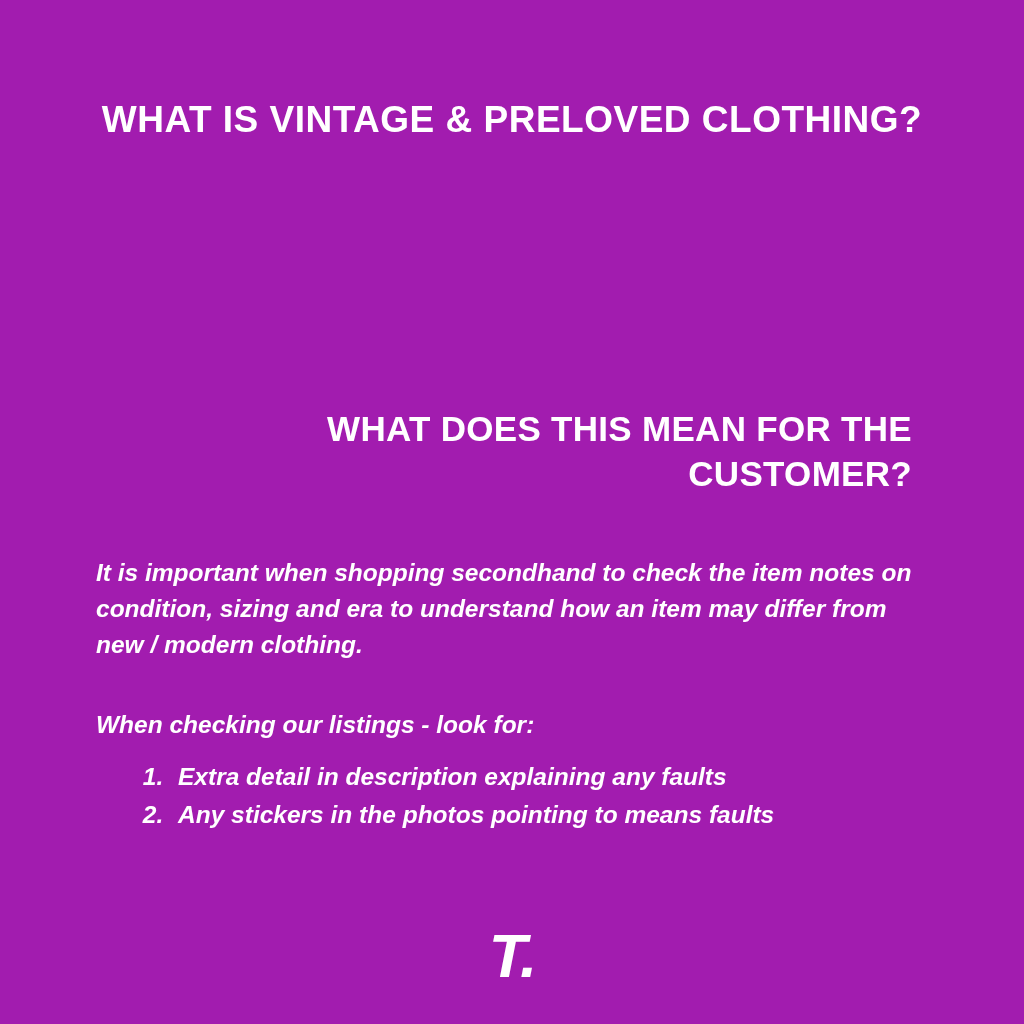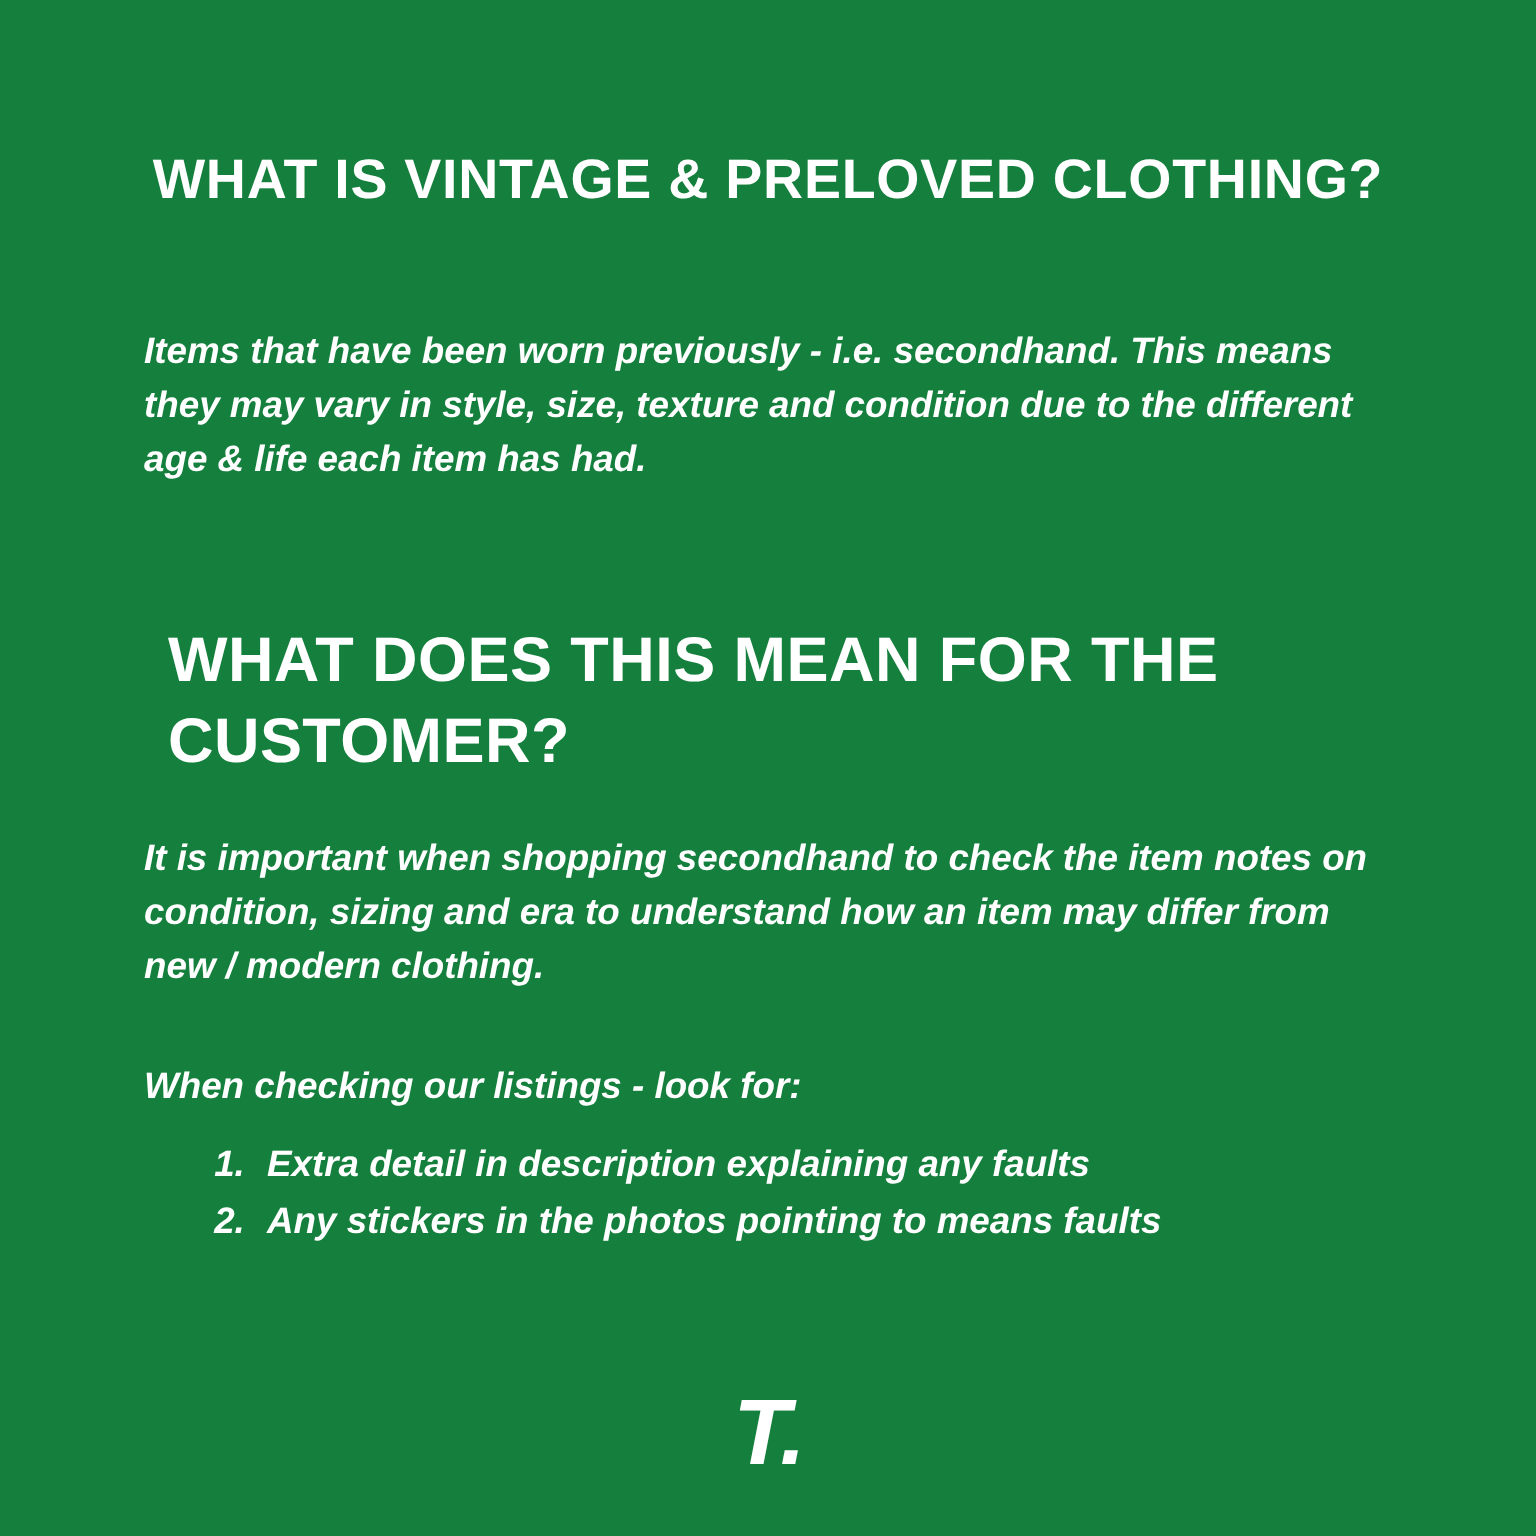--- a/index.html
+++ b/index.html
@@ -11,21 +11,21 @@
     height: 1024px;
     background: #000000;
     color: #ffffff;
     font-family: "Liberation Sans", sans-serif;
     overflow: hidden;
   }
   .page {
     position: relative;
     width: 1024px;
     height: 1024px;
-    background: #15803d;
+    background: #a21caf;
     box-sizing: border-box;
   }
 
   .heading-main {
     position: absolute;
     left: 0;
     top: 74px;
     width: 1024px;
     text-align: center;
     font-size: 37px;
@@ -48,22 +48,22 @@
     left: 96px;
     top: 192px;
     width: 836px;
   }
 
   .heading-sub {
     position: absolute;
     left: 112px;
     top: 378px;
     width: 800px;
-    text-align: left;
-    font-size: 42px;
+    text-align: right;
+    font-size: 35px;
     font-weight: bold;
     line-height: 1.28;
     letter-spacing: 0.3px;
     color: #ffffff;
   }
 
   #customer-paragraph {
     left: 96px;
     top: 530px;
     width: 840px;
@@ -108,21 +108,20 @@
     color: #ffffff;
   }
 </style>
 </head>
 <body>
 
 <div class="page">
 
   <h1 class="heading-main">WHAT IS VINTAGE &amp; PRELOVED CLOTHING?</h1>
 
-  <p class="para-block" id="intro-paragraph">Items that have been worn previously - i.e. secondhand. This means they may vary in style, size, texture and condition due to the different age &amp; life each item has had.</p>
 
   <h2 class="heading-sub">WHAT DOES THIS MEAN FOR THE CUSTOMER?</h2>
 
   <p class="para-block" id="customer-paragraph">It is important when shopping secondhand to check the item notes on condition, sizing and era to understand how an item may differ from new / modern clothing.</p>
 
   <p class="para-block" id="checklist-intro">When checking our listings - look for:</p>
 
   <ol class="checklist">
     <li>Extra detail in description explaining any faults</li>
     <li>Any stickers in the photos pointing to means faults</li>

